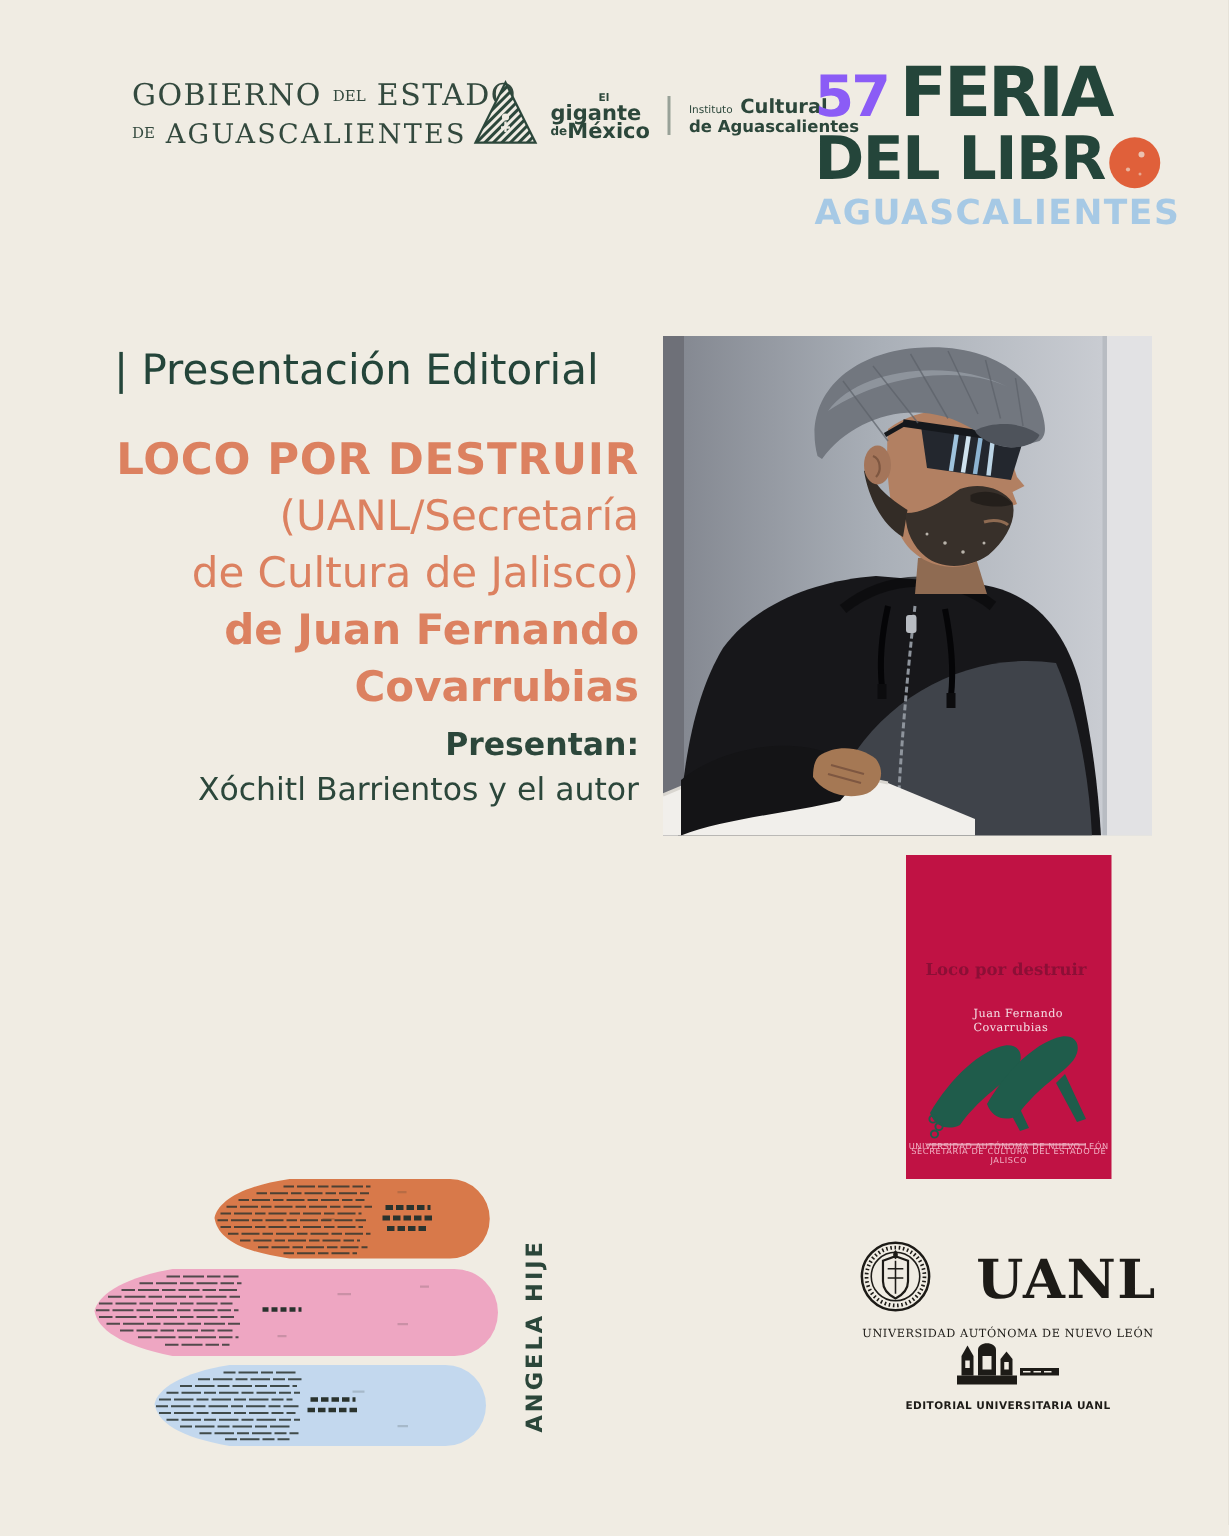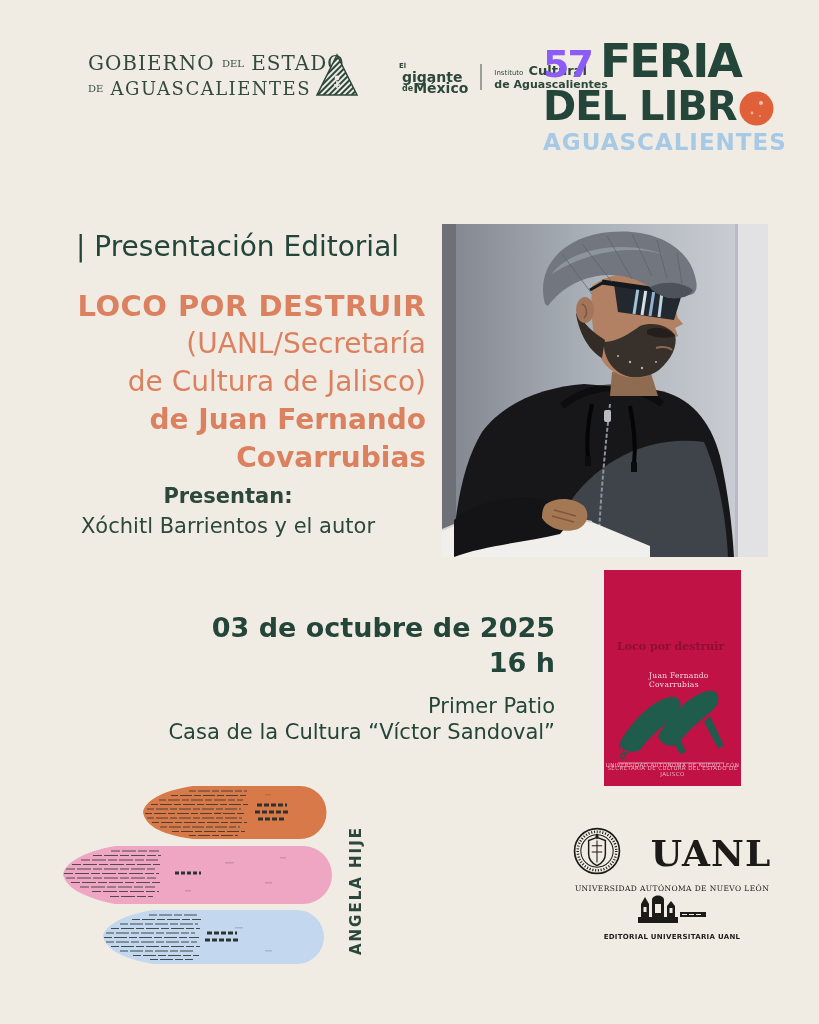--- a/index.html
+++ b/index.html
@@ -10,42 +10,42 @@
   }
   
   .gob-logo { position:absolute; left:88px; top:50px; width:204px; text-align:center;
     font-family:"DejaVu Serif", serif; color:#33493e; }
   .gob-l1 { font-size:20px; letter-spacing:1px; line-height:26px; white-space:nowrap; }
   .gob-l2 { font-size:18px; letter-spacing:1.5px; line-height:24px; white-space:nowrap; }
   .gob-sm { font-size:10px; vertical-align:3px; letter-spacing:0; }
   .gigante-logo { position:absolute; left:314px; top:52px; display:flex; align-items:center; gap:7px; color:#2c473b; }
   .gig-text { line-height:11px; }
   .gig-el { font-size:7px; font-weight:700; display:block;margin-left:32px; }
-  .gig-name { font-size:14px; font-weight:800; display:block;margin-left:35px; }
+  .gig-name { font-size:14px; font-weight:800; display:block; }
   .gig-de { font-size:8px; font-weight:700; vertical-align:2px; }
   .logo-divider { width:2px; height:26px; background:#2c473b; opacity:.45; margin:0 5px; }
   .inst-text { line-height:12px; }
   .inst-small { font-size:7px; font-weight:400; }
   .inst-bold { font-size:13px; font-weight:800; }
   .inst-l2 { font-size:11px; font-weight:800; display:block; }
   .feria-logo { position:absolute; left:543px; top:38px; width:245px; }
   .feria-r1 { display:flex; align-items:baseline; gap:8px; height:46px; }
   .feria-num { font-size:38px; font-weight:700; letter-spacing:-2px; color:#8b5cf6; line-height:46px;}
   .feria-t1 { font-size:46px; font-weight:900; letter-spacing:-2px; color:#24453a; line-height:46px;}
   .feria-r2 { display:flex; align-items:flex-end; height:42px; }
   .feria-t2 { font-size:40px; font-weight:900; letter-spacing:-1px; color:#24453a; line-height:40px;}
   .feria-o { width:35px; height:35px; margin-left:2px; margin-top:3px; }
   .feria-t3 { font-size:23px; font-weight:700; letter-spacing:1px; color:#a6c9e5; margin-top:3px; }
   
   .kicker { position:absolute; left:76px; top:230px; font-size:28px; font-weight:400; color:#24453a; }
   .title-block { position:absolute; left:30px; top:287px; width:396px; text-align:right; color:#dc8160; }
   .tb-title { font-size:29px; font-weight:800; line-height:38px; letter-spacing:.5px; }
   .tb-sub   { font-size:28px; font-weight:500; line-height:38px; }
   .tb-auth  { font-size:28px; font-weight:800; line-height:38px; }
-  .presents { position:absolute; left:30px; top:482px; width:396px; text-align:center; color:#2c473b; }
+  .presents { position:absolute; left:30px; top:482px; width:396px; text-align:right; color:#2c473b; }
   .pr-label { font-size:21px; font-weight:800; line-height:29px; }
   .pr-names { font-size:21px; font-weight:500; line-height:30px; }
   .photo { position:absolute; left:442px; top:224px; width:326px; height:333px; }
   .photo svg { display:block; width:100%; height:100%; }
   .when { position:absolute; left:155px; top:610px; width:400px; text-align:right; color:#24453a; }
   .wh-date { font-size:27px; font-weight:800; line-height:35px; }
   .wh-time { font-size:27px; font-weight:800; line-height:35px; }
   .wh-gap { height:13px; }
   .wh-venue { font-size:21px; font-weight:500; line-height:26px; }
   
@@ -197,27 +197,20 @@
       </g>
       <path d="M208,63 C222,56 241,58 251,66 C248,74 232,77 218,71 C212,68 209,66 208,63 Z" fill="#4e535b"></path>
       <path d="M0,306 L62,280 L150,298 L208,322 L208,333 L0,333 Z" fill="#f1efeb"></path>
       <path d="M0,306 L62,280 L150,298" stroke="#d9d6d0" stroke-width="2" fill="none"></path>
       <path d="M12,333 L12,296 C34,278 72,268 104,276 C118,280 128,288 130,296 L118,310 C84,318 40,322 12,333 Z" fill="#141416"></path>
       <path d="M104,280 C116,272 132,274 142,282 C148,290 146,300 136,305 C122,310 106,304 100,294 C100,288 101,283 104,280 Z" fill="#a57854"></path>
       <path d="M112,286 L134,292 M110,292 L132,298" stroke="#7e5741" stroke-width="1.5"></path>
     </svg>
   </div>
 
-  <div class="when">
-    <div class="wh-date">03 de octubre de 2025</div>
-    <div class="wh-time">16 h</div>
-    <div class="wh-gap"></div>
-    <div class="wh-venue">Primer Patio</div>
-    <div class="wh-venue">Casa de la Cultura  “Víctor Sandoval”</div>
-  </div>
 
   <div class="book-cover">
     <div class="bc-title">Loco por destruir</div>
     <div class="bc-author">Juan Fernando Covarrubias</div>
     <span class="bc-heels">
       <svg viewBox="0 0 112 84">
         <g fill="#1f5c4b">
           <g transform="translate(0,8)">
             <path d="M4,50 C18,26 38,8 54,5 C62,4 66,9 64,16 C62,23 54,28 46,35 C36,43 28,52 24,58 C16,62 7,59 4,50 Z"></path>
             <path d="M56,30 L70,60 L64,62 L50,36 Z"></path>

